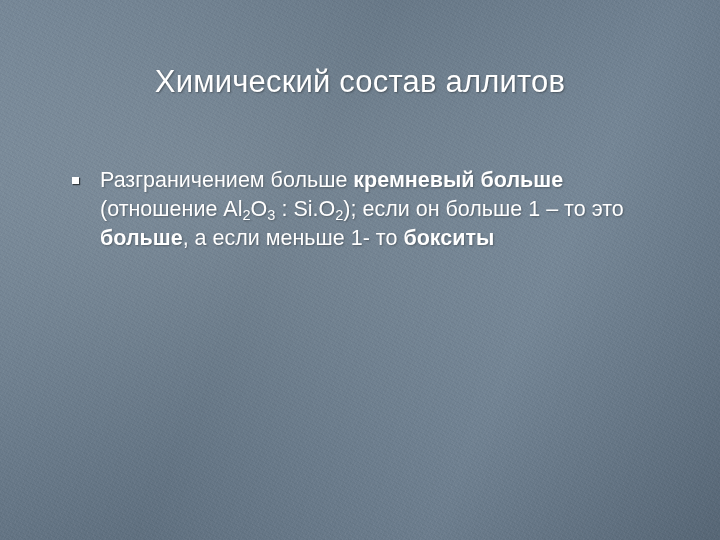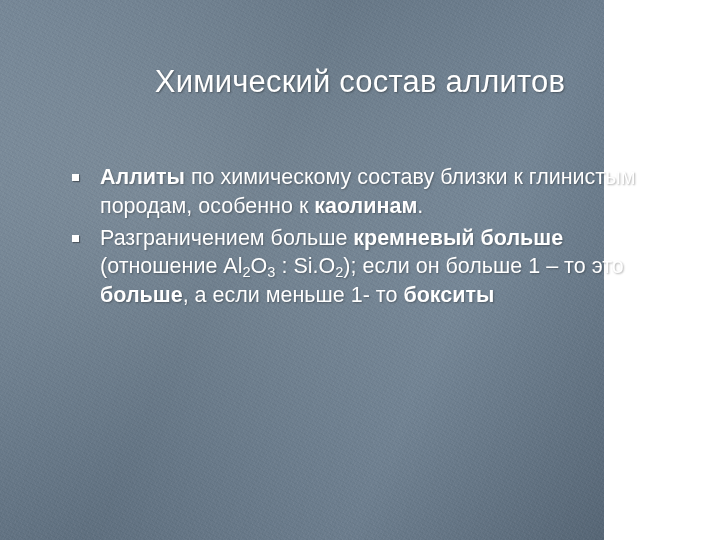--- a/index.html
+++ b/index.html
@@ -7,21 +7,21 @@
     padding: 0;
   }
   body {
     width: 720px;
     height: 540px;
     overflow: hidden;
     font-family: "Liberation Sans", sans-serif;
   }
   .slide {
     position: relative;
-    width: 604px;
+    width: 720px;
     height: 540px;
     background-color: #6c7f92;
     background-image:
       linear-gradient(115deg, rgba(255,255,255,0.05) 0%, rgba(0,0,0,0.07) 40%, rgba(255,255,255,0.04) 70%, rgba(0,0,0,0.10) 100%),
       repeating-linear-gradient(118deg, rgba(255,255,255,0.030) 0px, rgba(255,255,255,0.030) 1px, rgba(0,0,0,0.0) 1px, rgba(0,0,0,0.0) 3px),
       repeating-linear-gradient(28deg, rgba(0,0,0,0.035) 0px, rgba(0,0,0,0.035) 1px, rgba(255,255,255,0.0) 1px, rgba(255,255,255,0.0) 4px),
       repeating-linear-gradient(72deg, rgba(255,255,255,0.022) 0px, rgba(255,255,255,0.022) 1px, rgba(0,0,0,0.0) 1px, rgba(0,0,0,0.0) 5px),
       radial-gradient(ellipse 120% 90% at 30% 35%, #7f909f 0%, #6b7d8e 55%, #5d6f80 100%);
     color: #ffffff;
   }
@@ -83,21 +83,20 @@
 <body>
 
 <div class="slide">
 
   <div class="slide-title">Химический состав аллитов</div>
 
   <div class="body-block">
     <ul class="bullets">
       <li>
         <span class="marker"></span>
-        <span class="txt"><span class="b">Аллиты</span><span> по химическому составу близки к глинистым породам, особенно к </span><span class="b">каолинам</span><span>.</span></span>
       </li>
       <li>
         <span class="marker"></span>
         <span class="txt"><span>Разграничением больше </span><span class="b">кремневый больше</span><span> (отношение Al</span><sub>2</sub><span>O</span><sub>3</sub><span> : Si.O</span><sub>2</sub><span>); если он больше 1 – то это </span><span class="b">больше</span><span>, а если меньше 1- то </span><span class="b">бокситы</span></span>
       </li>
     </ul>
   </div>
 
 </div>
 

